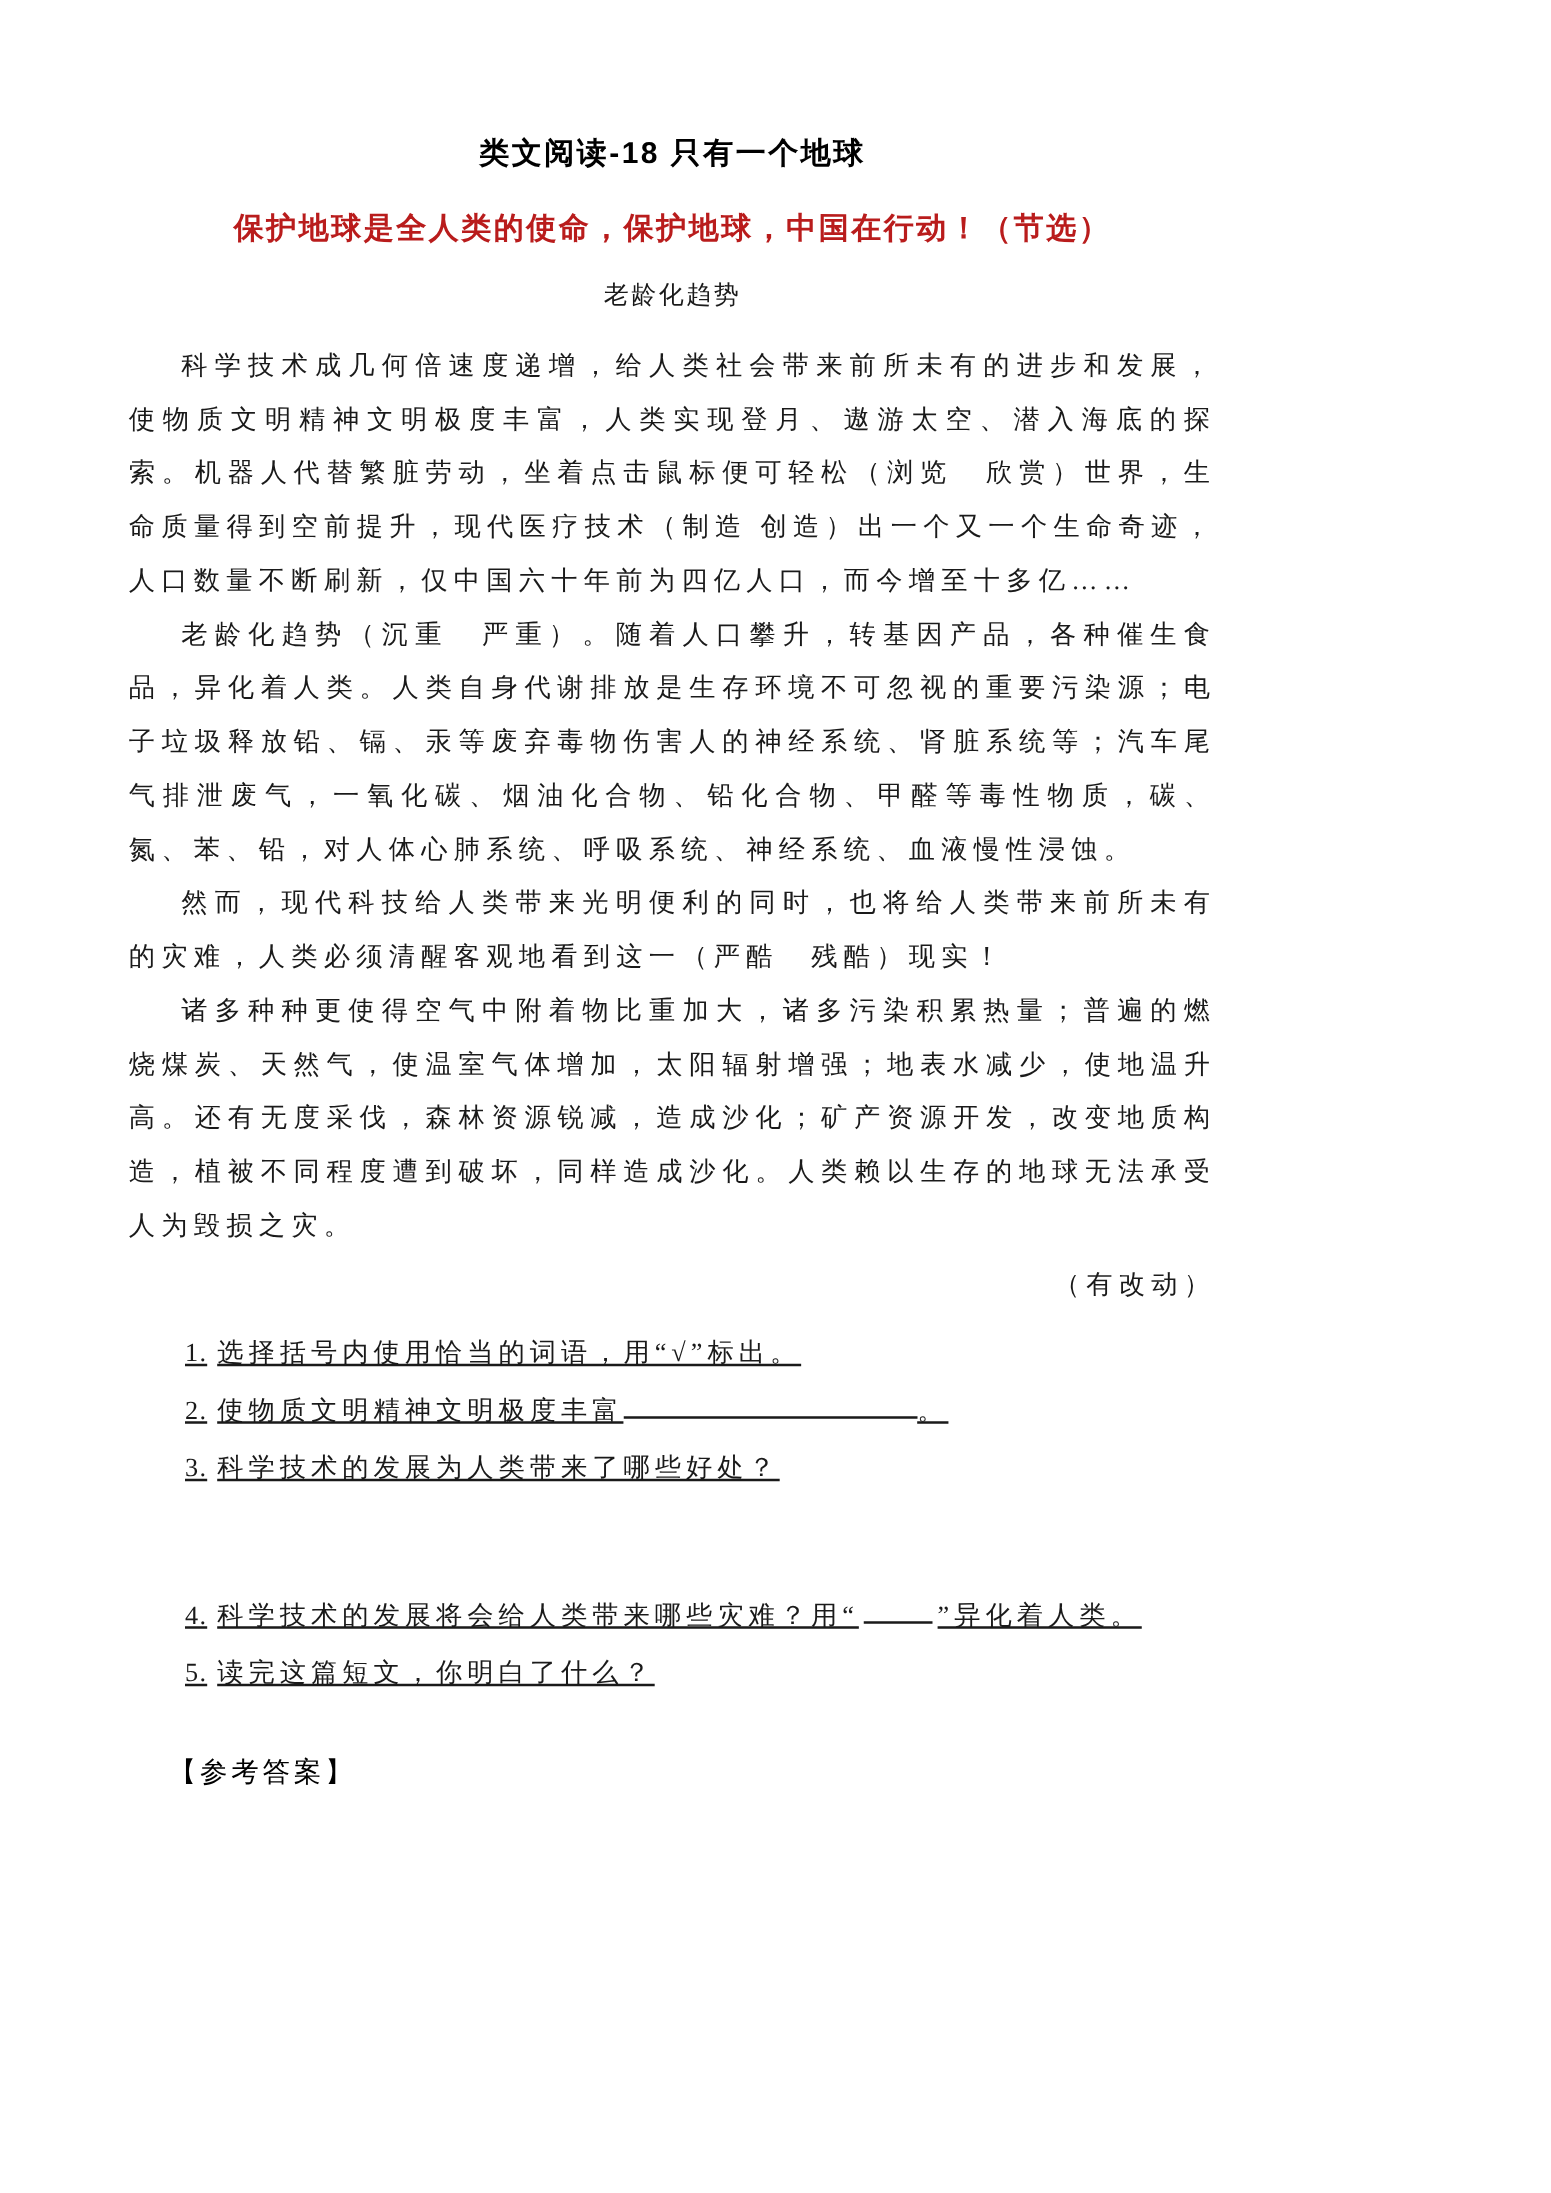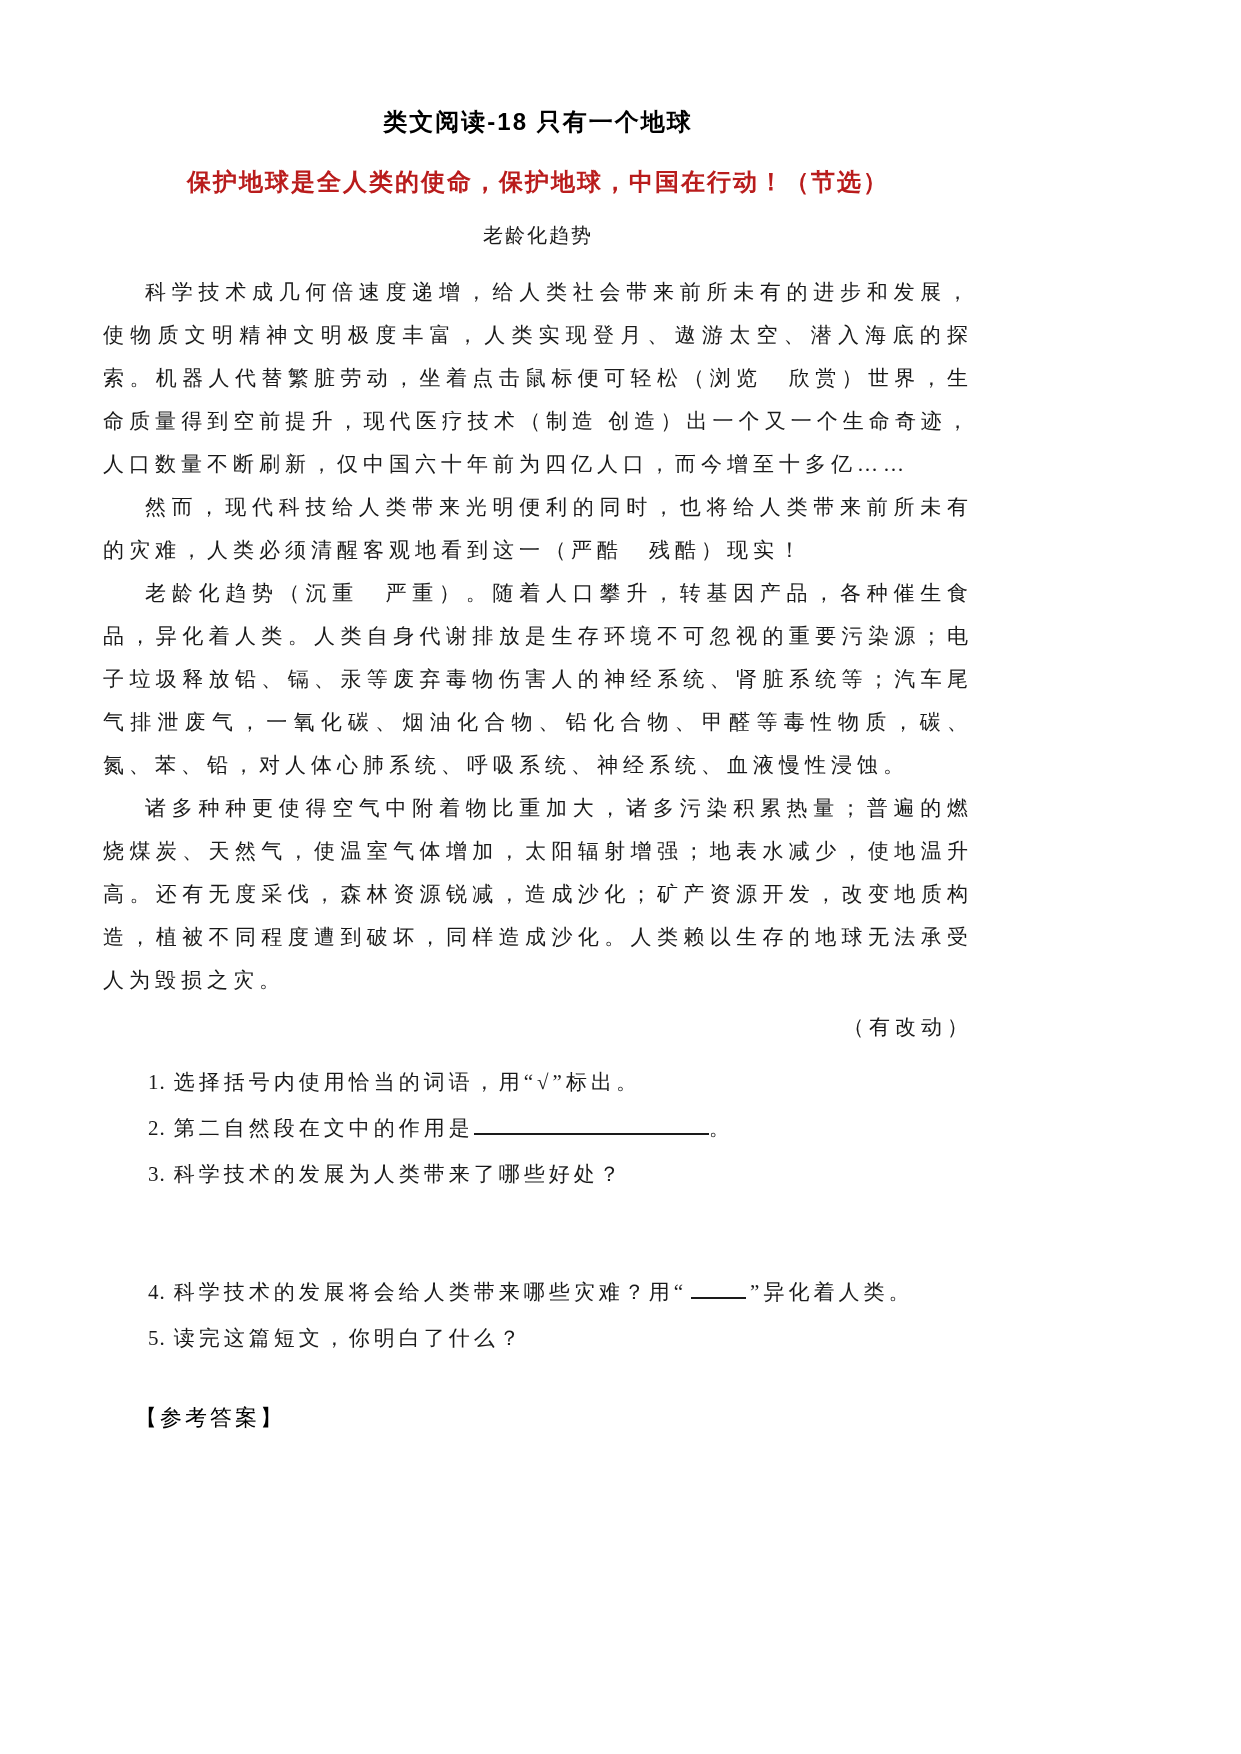--- a/index.html
+++ b/index.html
@@ -63,20 +63,21 @@
   }
   .questions {
     margin-top: 10px;
   }
   .question {
     padding-left: 45px;
     font-size: 21px;
     line-height: 46px;
     letter-spacing: 4px;
     color: #1a1a1a;
+    text-decoration: underline;
   }
   .question .num {
     letter-spacing: 1px;
     margin-right: 8px;
   }
   .question.gap-above {
     margin-top: 72px;
   }
   .blank {
     display: inline-block;
@@ -113,35 +114,35 @@
 <div class="page">
 
   <h1 class="title">类文阅读-18 只有一个地球</h1>
 
   <h2 class="subtitle">保护地球是全人类的使命，保护地球，中国在行动！（节选）</h2>
 
   <div class="author">老龄化趋势</div>
 
   <div class="body-text">
     <p>科学技术成几何倍速度递增，给人类社会带来前所未有的进步和发展，使物质文明精神文明极度丰富，人类实现登月、遨游太空、潜入海底的探索。机器人代替繁脏劳动，坐着点击鼠标便可轻松（浏览　欣赏）世界，生命质量得到空前提升，现代医疗技术（制造 创造）出一个又一个生命奇迹，人口数量不断刷新，仅中国六十年前为四亿人口，而今增至十多亿……</p>
+    <p>老龄化趋势（沉重　严重）。随着人口攀升，转基因产品，各种催生食品，异化着人类。人类自身代谢排放是生存环境不可忽视的重要污染源；电子垃圾释放铅、镉、汞等废弃毒物伤害人的神经系统、肾脏系统等；汽车尾气排泄废气，一氧化碳、烟油化合物、铅化合物、甲醛等毒性物质，碳、氮、苯、铅，对人体心肺系统、呼吸系统、神经系统、血液慢性浸蚀。</p>
     <p>然而，现代科技给人类带来光明便利的同时，也将给人类带来前所未有的灾难，人类必须清醒客观地看到这一（严酷　残酷）现实！</p>
-    <p>老龄化趋势（沉重　严重）。随着人口攀升，转基因产品，各种催生食品，异化着人类。人类自身代谢排放是生存环境不可忽视的重要污染源；电子垃圾释放铅、镉、汞等废弃毒物伤害人的神经系统、肾脏系统等；汽车尾气排泄废气，一氧化碳、烟油化合物、铅化合物、甲醛等毒性物质，碳、氮、苯、铅，对人体心肺系统、呼吸系统、神经系统、血液慢性浸蚀。</p>
     <p>诸多种种更使得空气中附着物比重加大，诸多污染积累热量；普遍的燃烧煤炭、天然气，使温室气体增加，太阳辐射增强；地表水减少，使地温升高。还有无度采伐，森林资源锐减，造成沙化；矿产资源开发，改变地质构造，植被不同程度遭到破坏，同样造成沙化。人类赖以生存的地球无法承受人为毁损之灾。</p>
   </div>
 
   <div class="attribution">（有改动）</div>
 
   <div class="questions">
 
     <div class="question">
       <span class="num">1.</span><span>选择括号内使用恰当的词语，用“√”标出。</span>
     </div>
 
     <div class="question">
-      <span class="num">2.</span><span>第二自然段在文中的作用是</span><span class="blank long"></span><span>。</span>
+      <span class="num">2.</span><span>使物质文明精神文明极度丰富</span><span class="blank long"></span><span>。</span>
     </div>
 
     <div class="question">
       <span class="num">3.</span><span>科学技术的发展为人类带来了哪些好处？</span>
     </div>
 
     <div class="question gap-above">
       <span class="num">4.</span><span>科学技术的发展将会给人类带来哪些灾难？用“</span><span class="blank short"></span><span>”异化着人类。</span>
     </div>
 

